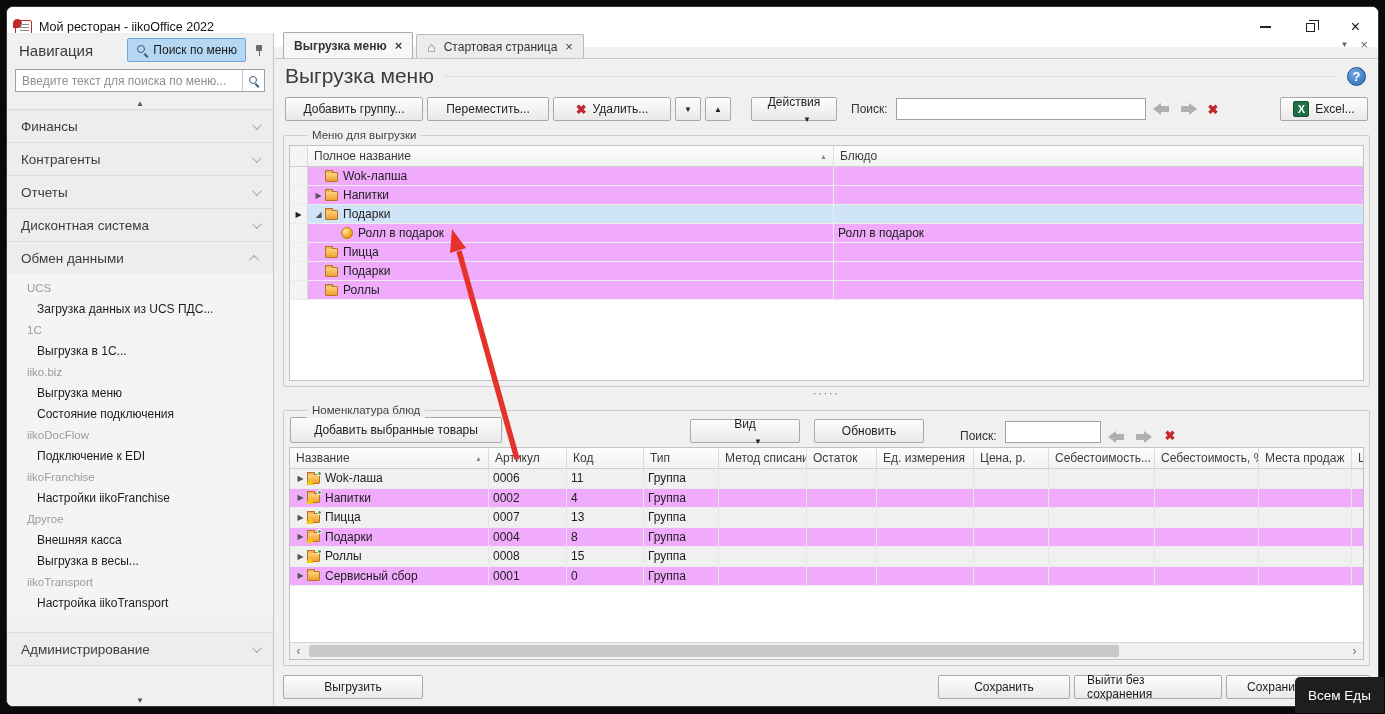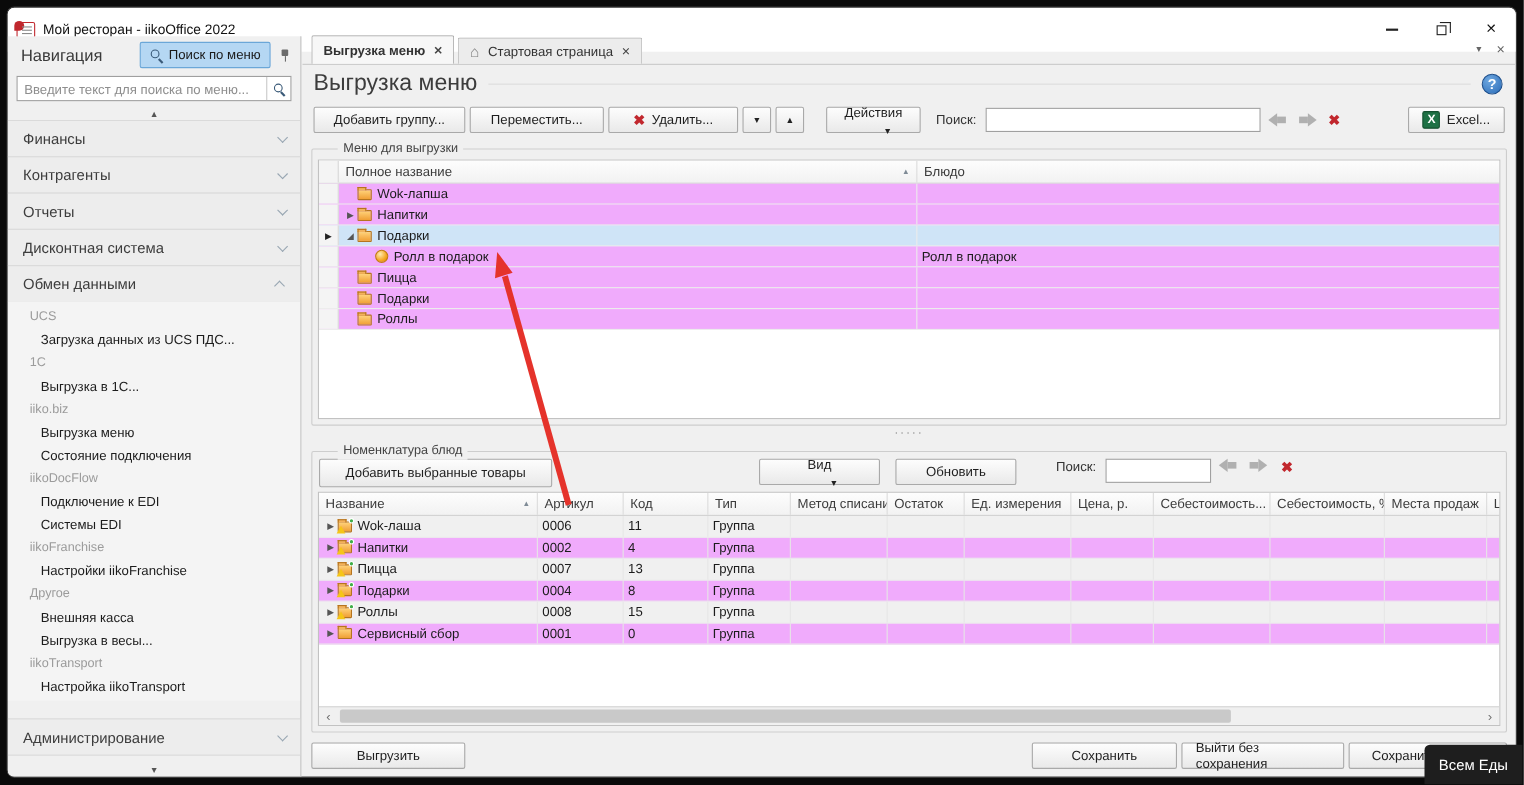--- a/index.html
+++ b/index.html
@@ -93,21 +93,21 @@
   .gutter { width:18px; flex:none; background:#f4f4f4; border-right:1px solid #d8d8d8; display:flex; align-items:center; justify-content:center; font-size:8px; color:#222; }
   .tc { display:flex; align-items:center; overflow:hidden; white-space:nowrap; padding:0 4px; border-right:1px solid #ececec; }
   .expander { width:13px; flex:none; font-size:8px; color:#555; text-align:center; }
   .folder { width:13px; height:10px; background:linear-gradient(#ffd27a,#f09f35); border:1px solid #b5741f; border-radius:1px; position:relative; flex:none; margin-right:5px; margin-top:1px; }
   .folder::before { content:''; position:absolute; top:-3px; left:-1px; width:6px; height:2px; background:#f2b25c; border:1px solid #b5741f; border-bottom:none; }
   .folder .dot { position:absolute; right:-3px; top:-4px; width:5px; height:5px; background:#3fae49; border:1px solid #fff; border-radius:50%; }
   .folder .tri { position:absolute; left:-2px; bottom:-2px; width:0; height:0; border-left:4px solid transparent; border-right:4px solid transparent; border-bottom:7px solid #f5c518; }
   .dish-ic { width:12px; height:12px; border-radius:50%; background:radial-gradient(circle at 35% 30%, #ffeab0, #f5a623 60%, #d98200); border:1px solid #c27d12; flex:none; margin-right:5px; }
 
   
-  .nom-controls { height:36px; flex:none; display:flex; align-items:flex-start; padding:6px 6px 4px 6px; gap:4px; }
+  .nom-controls { height:36px; flex:none; display:flex; align-items:flex-end; padding:6px 6px 4px 6px; gap:4px; }
   .nom-controls .addsel { width:212px; height:26px; }
   .btn-dd { display:flex; align-items:center;flex-direction:column; }
   .btn-dd .ddpart { margin-left:26px; font-size:8px; color:#222; }
   .nom-tbl-wrap { flex:1; position:relative; margin:0 5px 5px 5px; background:#fff; border:1px solid #c2c2c2; overflow:hidden; display:flex; flex-direction:column; }
   .nom-rows { flex:1; overflow:hidden; }
   .trow.alt { background:#f0f0f0; }
   .hscroll { height:17px; flex:none; background:#f0f0f0; border-top:1px solid #d5d5d5; display:flex; align-items:center; }
   .hs-btn { width:17px; height:100%; display:flex; align-items:center; justify-content:center; color:#6f6f6f; font-size:12px; flex:none; }
   .hs-track { flex:1; height:100%; position:relative; }
   .hs-thumb { position:absolute; left:2px; top:2px; bottom:2px; width:78%; background:#c9c9c9; border-radius:2px; }
@@ -182,21 +182,20 @@
         <div class="nav-items">
           <div class="nav-group-header">UCS</div>
           <div class="nav-item">Загрузка данных из UCS ПДС...</div>
           <div class="nav-group-header">1C</div>
           <div class="nav-item">Выгрузка в 1С...</div>
           <div class="nav-group-header">iiko.biz</div>
           <div class="nav-item">Выгрузка меню</div>
           <div class="nav-item">Состояние подключения</div>
           <div class="nav-group-header">iikoDocFlow</div>
           <div class="nav-item">Подключение к EDI</div>
-          <div class="nav-item">Системы EDI</div>
           <div class="nav-group-header">iikoFranchise</div>
           <div class="nav-item">Настройки iikoFranchise</div>
           <div class="nav-group-header">Другое</div>
           <div class="nav-item">Внешняя касса</div>
           <div class="nav-item">Выгрузка в весы...</div>
           <div class="nav-group-header">iikoTransport</div>
           <div class="nav-item">Настройка iikoTransport</div>
         </div>
         <div class="nav-section sec-admin">
           <span class="lbl">Администрирование</span>

